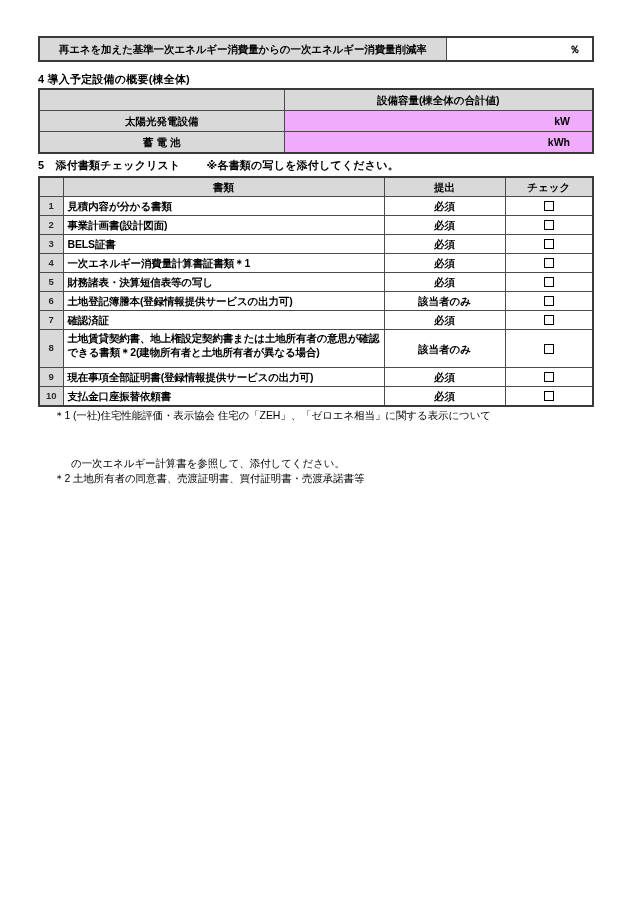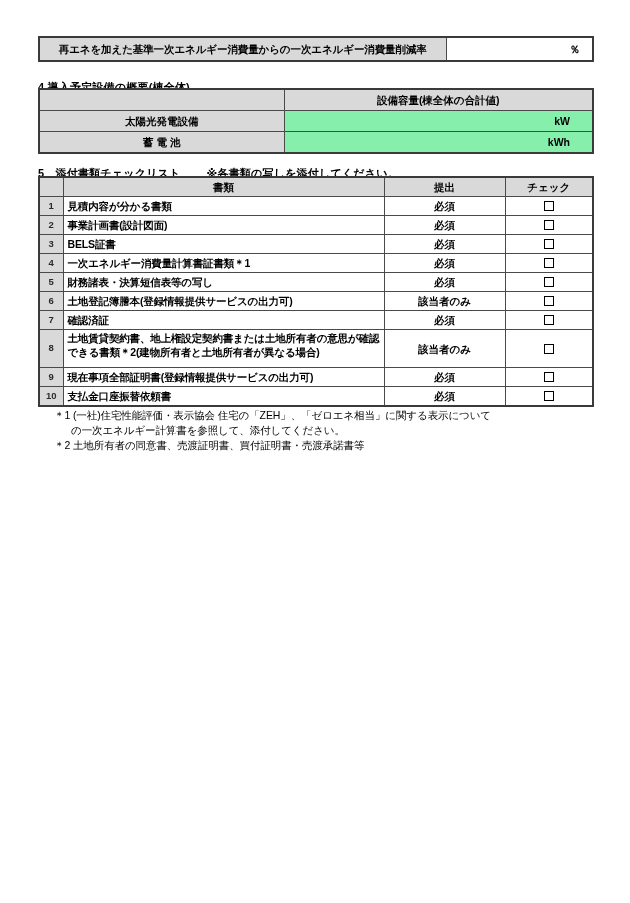--- a/index.html
+++ b/index.html
@@ -63,21 +63,20 @@
     padding-right: 12px;
   }
 
   
   .section-heading {
     position: absolute;
     font-size: 11px;
     font-weight: bold;
     white-space: nowrap;
     letter-spacing: 0.2px;
-    margin-top: 8px;
   }
   #heading-equipment { left: 38px; top: 72px; }
   #heading-checklist { left: 38px; top: 158px; }
   #heading-checklist .note-inline {
     font-weight: bold;
     margin-left: 26px;
   }
 
   #block-equipment {
     position: absolute;
@@ -85,21 +84,21 @@
     top: 88px;
     border-radius: 25px;
   }
   #block-equipment table.doc { width: 554px; border: 2px solid #3a3a3a; }
   #block-equipment col.c1 { width: 245px; }
   #block-equipment col.c2 { width: 309px; }
   #block-equipment td { height: 18px; }
   #block-equipment td.unit {
     text-align: right;
     padding-right: 22px;
-    background: #86efac;
+    background: #f0abfc;
   }
 
   
   #block-checklist {
     position: absolute;
     left: 38px;
     top: 176px;
   }
   #block-checklist table.doc { width: 554px; border: 2px solid #3a3a3a; }
   #block-checklist col.cno   { width: 24px; }
@@ -138,21 +137,21 @@
   #footnotes {
     position: absolute;
     left: 54px;
     top: 408px;
     width: 560px;
     font-size: 10.5px;
     line-height: 1.45;
     letter-spacing: -0.1px;
   }
   #footnotes .fn { white-space: nowrap; }
-  #footnotes .fn.indent { padding-left: 17px; }
+  #footnotes .fn.indent { padding-left: 17px; margin-top: 33px; }
 </style>
 </head>
 <body>
 
 <div class="page">
 
   <div id="block-reduction">
     <table class="doc">
       <colgroup>
           <col style="width:407px">

